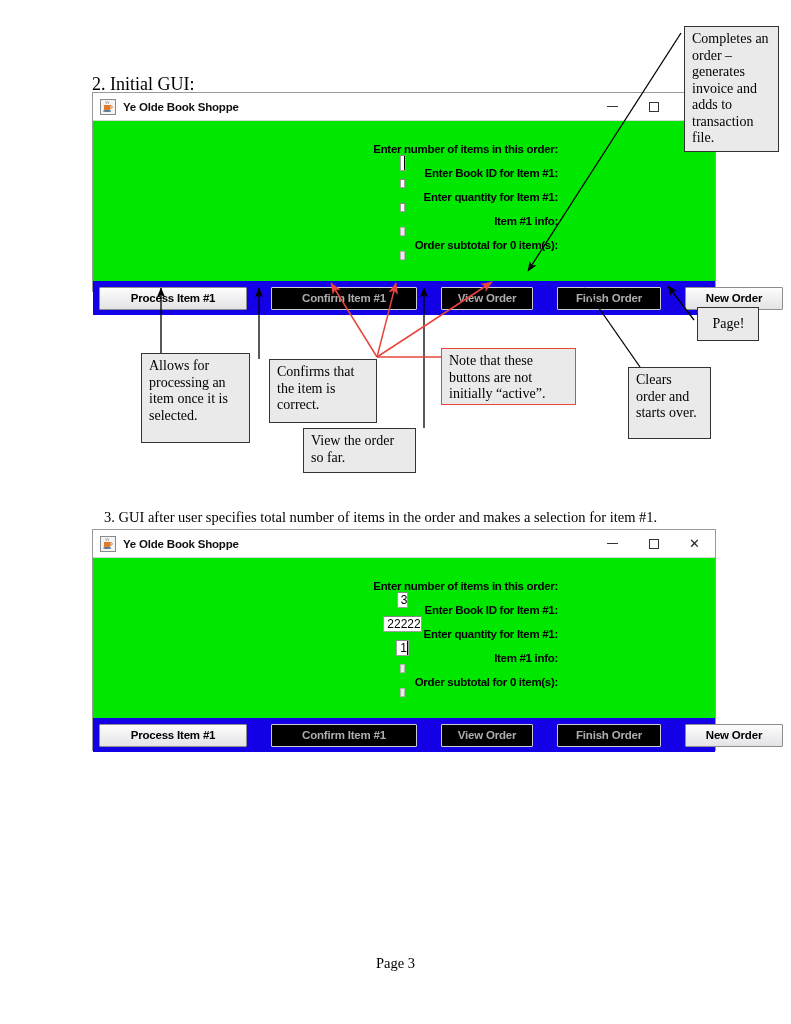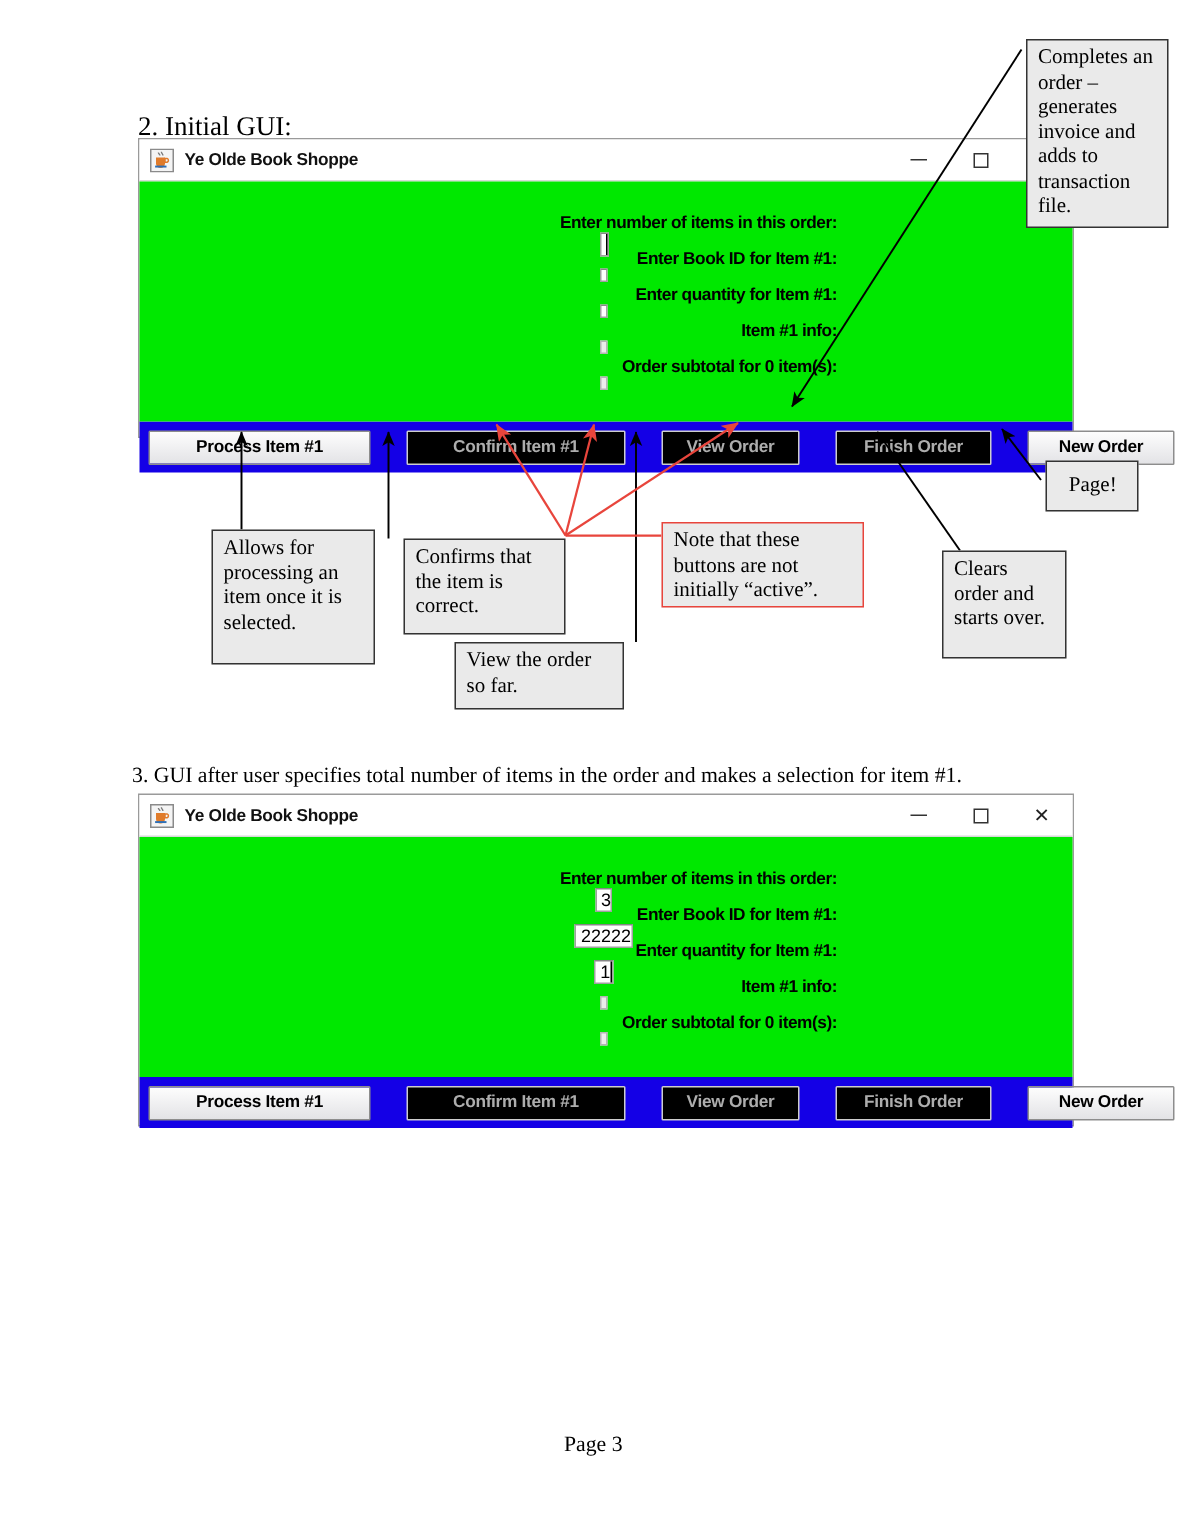--- a/index.html
+++ b/index.html
@@ -23,21 +23,21 @@
 
   
   .caption {
     position: absolute;
     font-family: "Liberation Serif", serif;
     font-size: 18px;
     color: #000;
     white-space: nowrap;
   }
   #caption-2 { left: 92px; top: 74px; }
-  #caption-3 { left: 88px; top: 509px; font-size: 14.5px; }
+  #caption-3 { left: 104px; top: 509px; font-size: 14.5px; }
 
   .footer {
     position: absolute;
     left: 0; top: 955px;
     width: 791px;
     text-align: center;
     font-family: "Liberation Serif", serif;
     font-size: 14.5px;
   }
 

